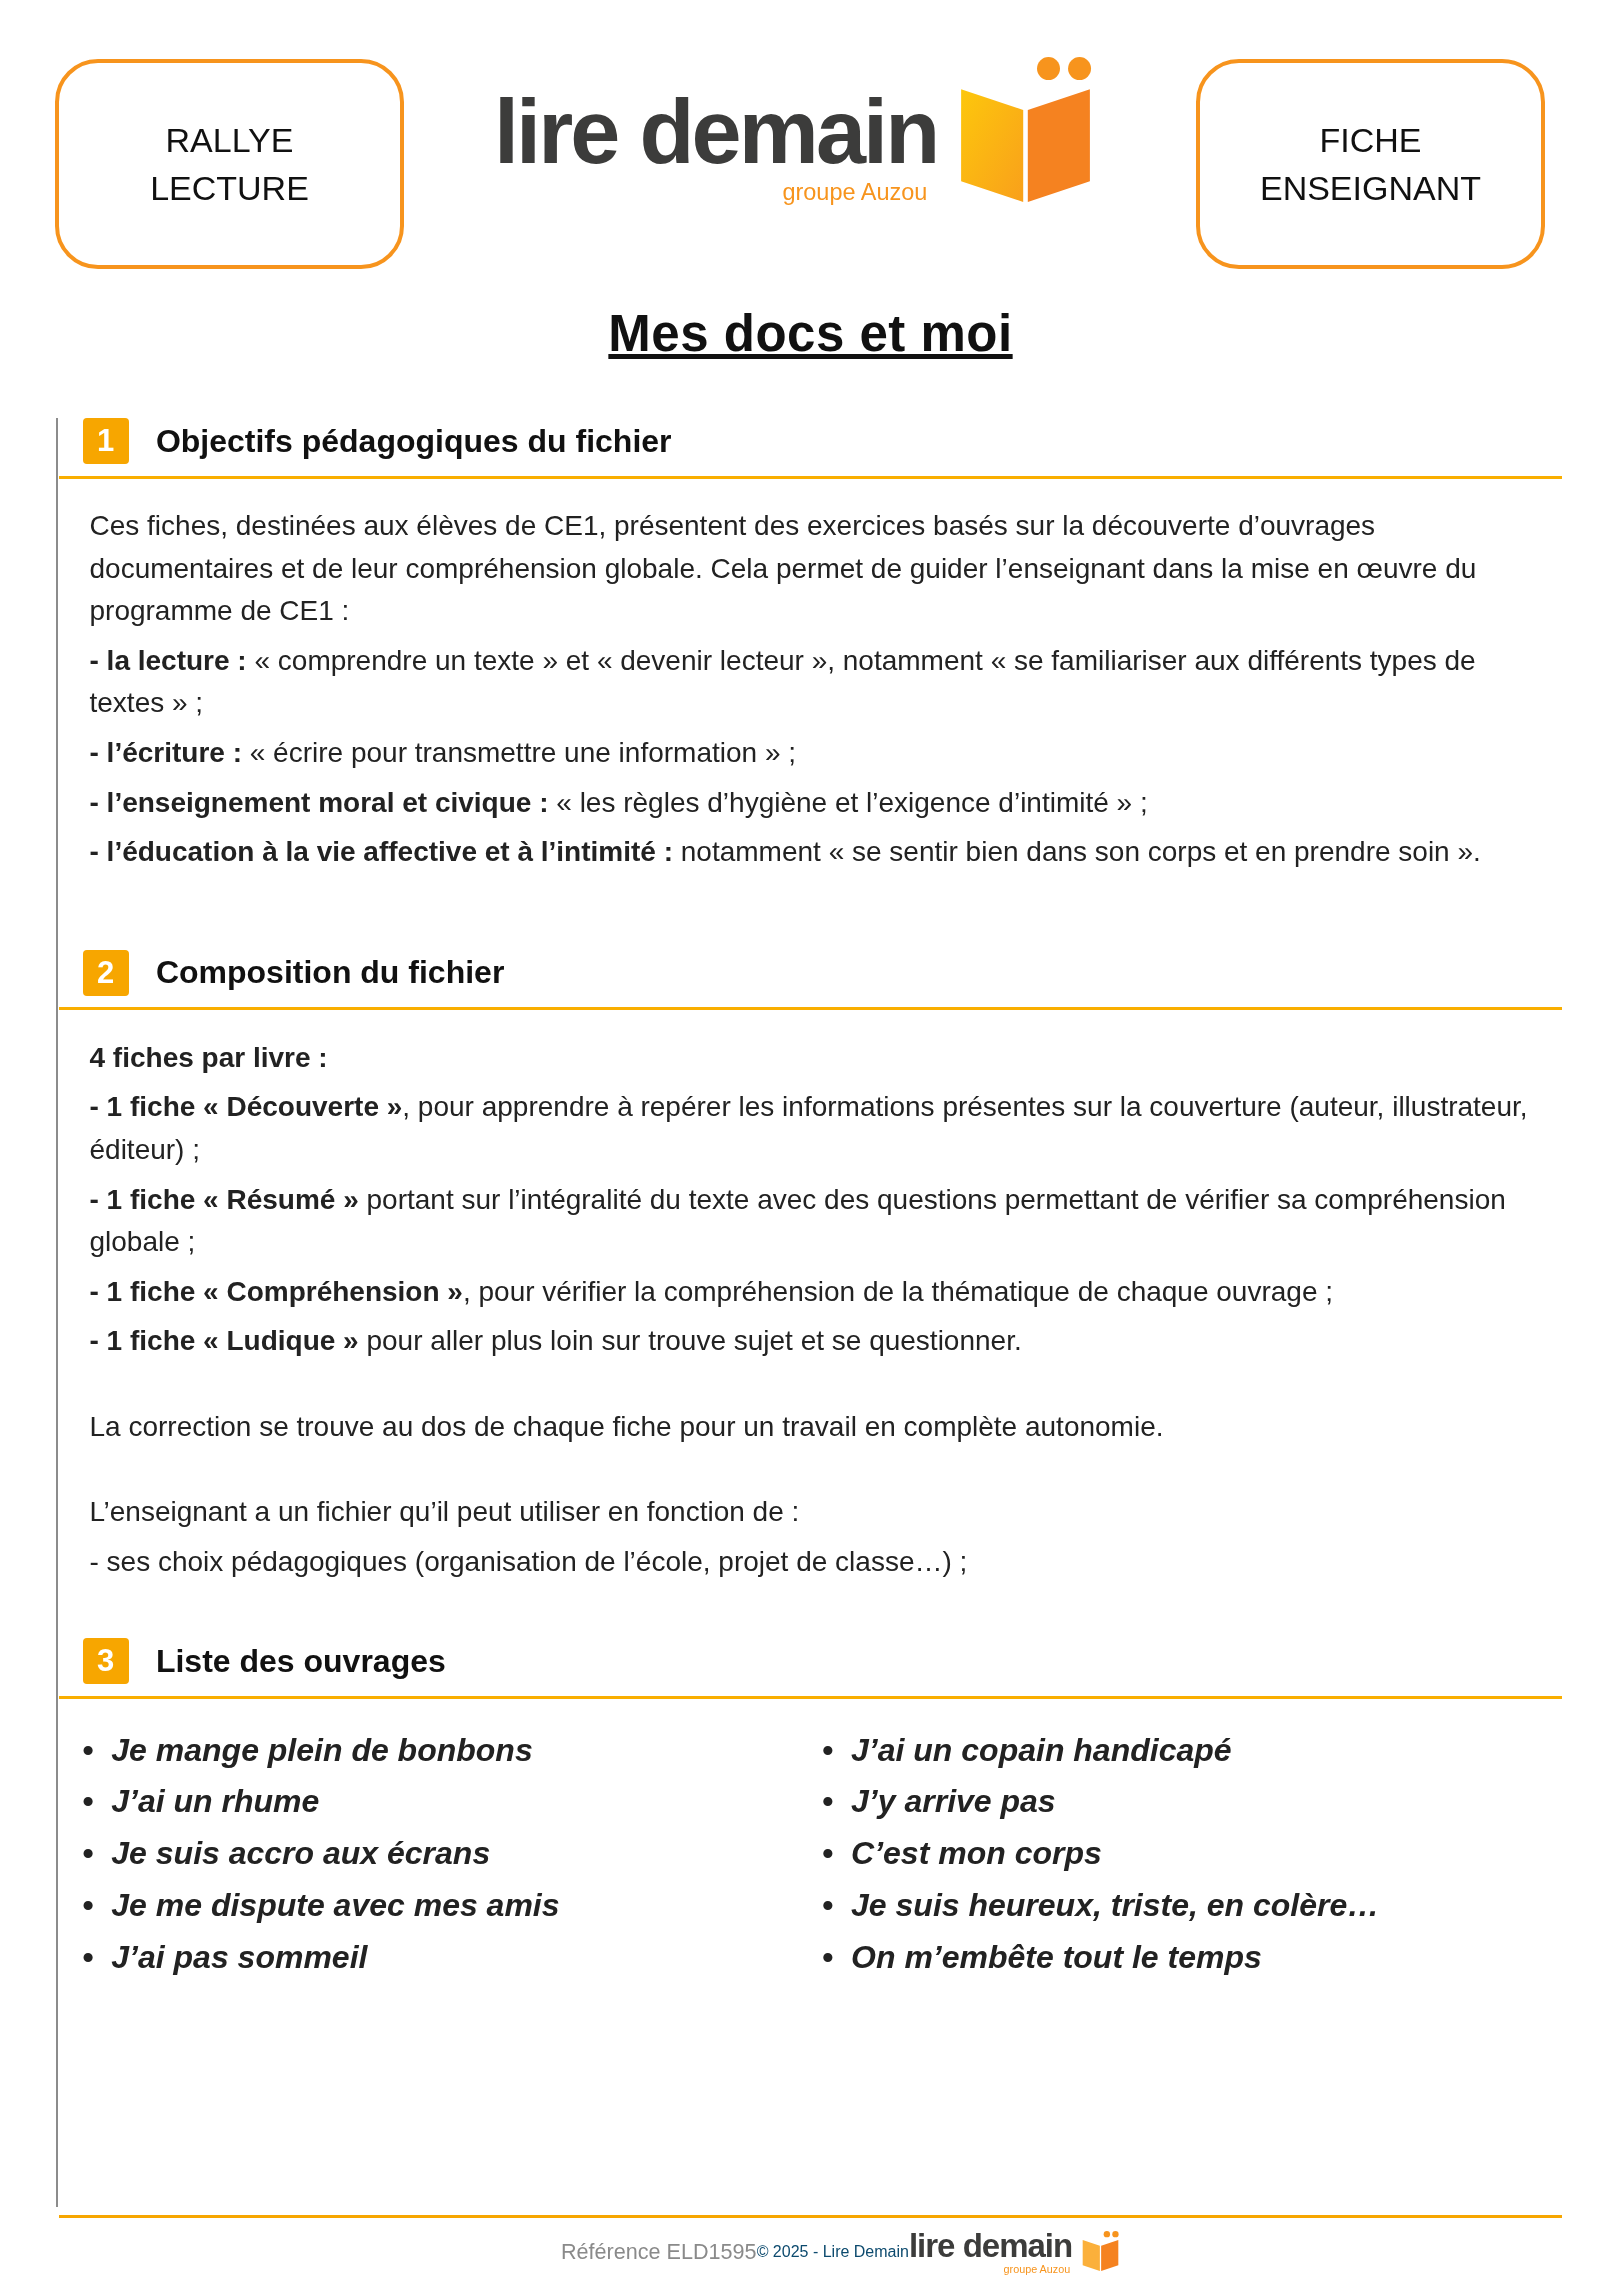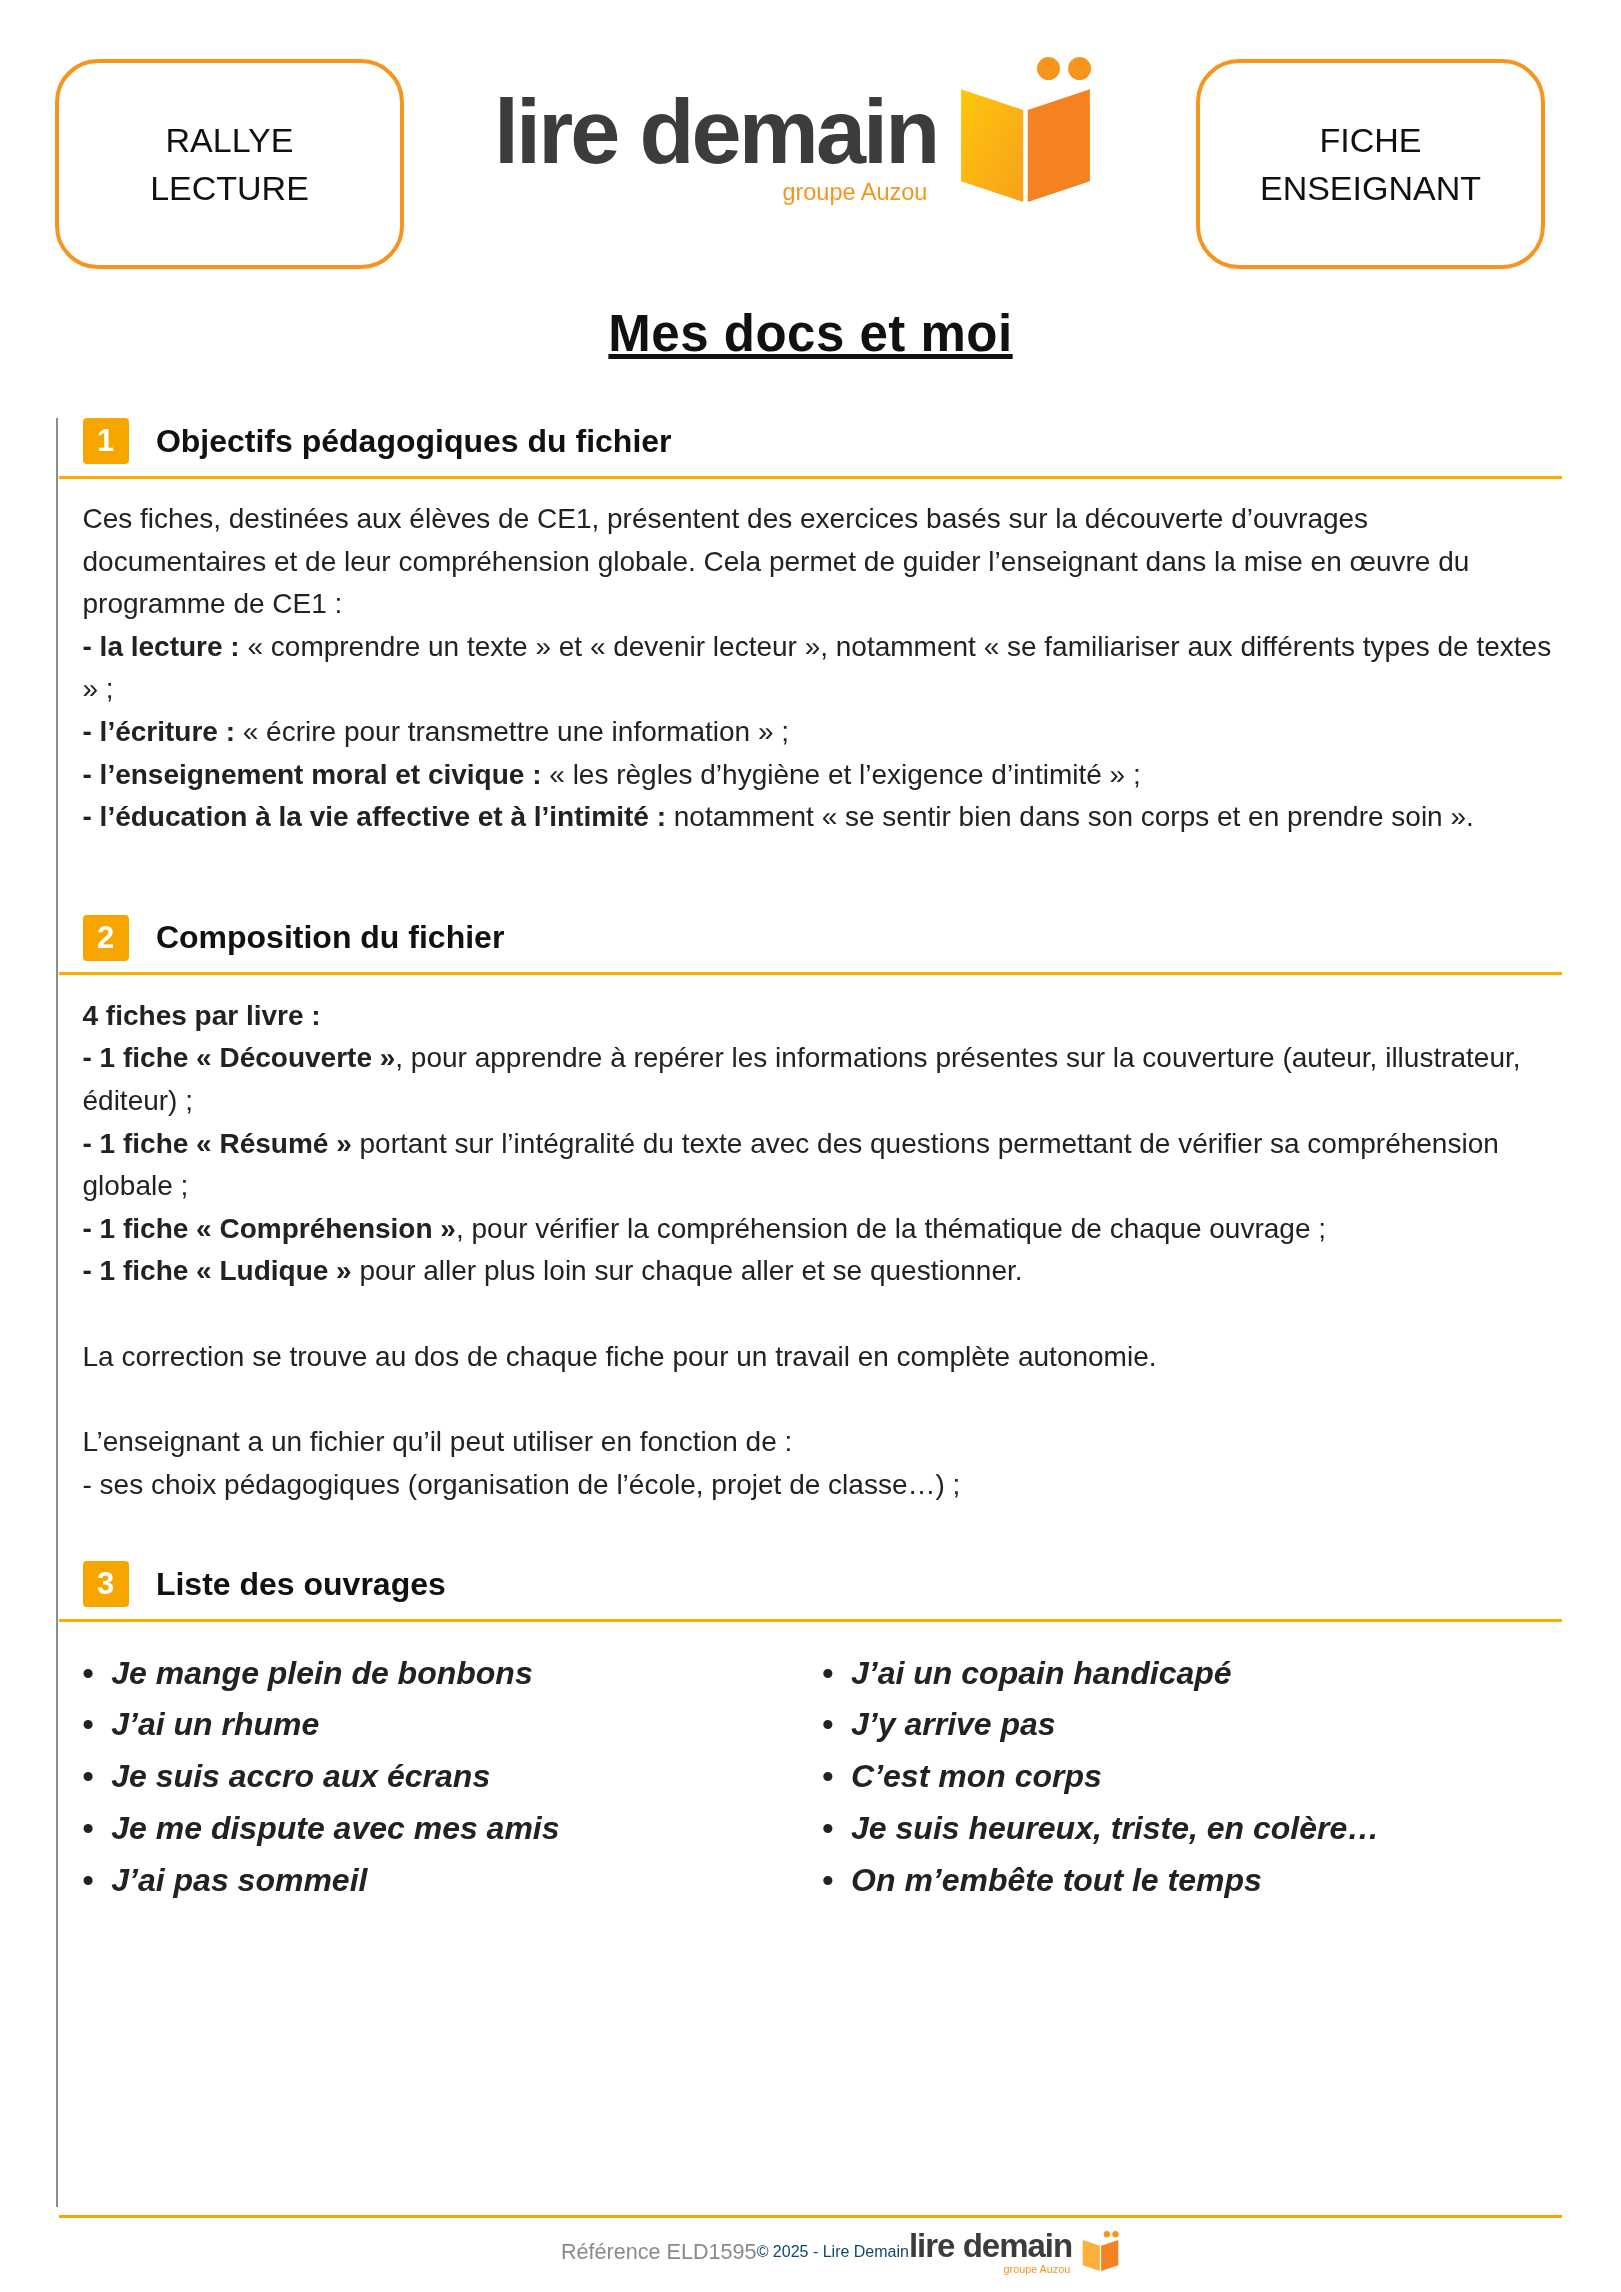--- a/index.html
+++ b/index.html
@@ -107,21 +107,21 @@
   }
   .sec-title { margin: 0; font-size: 32px; font-weight: 700; color: #111111; }
   .rule { height: 2.9px; background: #F9AE00; margin-top: 11.8px; }
 
   .sec-body {
     padding: 19.6px 9.8px 0 23.5px;
     font-size: 28px;
     line-height: 1.52;
     color: #222222;
   }
-  .par { margin: 0; }
+  .par { margin: 7px; }
   .par.gap { margin-top: 43px; }
   .b { font-weight: 700; }
 
   
   .books {
     display: flex;
     padding: 25.5px 0 0 23.5px;
     font-size: 32px;
     font-weight: bold;
   }
@@ -215,21 +215,21 @@
       <div class="sec-head">
         <div class="sec-num">2</div>
         <h2 class="sec-title">Composition du fichier</h2>
       </div>
       <div class="rule"></div>
       <div class="sec-body">
         <p class="par"><span class="b">4 fiches par livre :</span></p>
         <p class="par"><span class="b">- 1 fiche « Découverte »</span><span>, pour apprendre à repérer les informations présentes sur la couverture (auteur, illustrateur, éditeur) ;</span></p>
         <p class="par"><span class="b">- 1 fiche « Résumé »</span><span> portant sur l’intégralité du texte avec des questions permettant de vérifier sa compréhension globale ;</span></p>
         <p class="par"><span class="b">- 1 fiche « Compréhension »</span><span>, pour vérifier la compréhension de la thématique de chaque ouvrage ;</span></p>
-        <p class="par"><span class="b">- 1 fiche « Ludique »</span><span> pour aller plus loin sur chaque aller et se questionner.</span></p>
+        <p class="par"><span class="b">- 1 fiche « Ludique »</span><span> pour aller plus loin sur trouve sujet et se questionner.</span></p>
         <p class="par gap"><span>La correction se trouve au dos de chaque fiche pour un travail en complète autonomie.</span></p>
         <p class="par gap"><span>L’enseignant a un fichier qu’il peut utiliser en fonction de :</span></p>
         <p class="par"><span>- ses choix pédagogiques (organisation de l’école, projet de classe…) ;</span></p>
       </div>
     </section>
 
     <section class="section-3">
       <div class="sec-head">
         <div class="sec-num">3</div>
         <h2 class="sec-title">Liste des ouvrages</h2>

